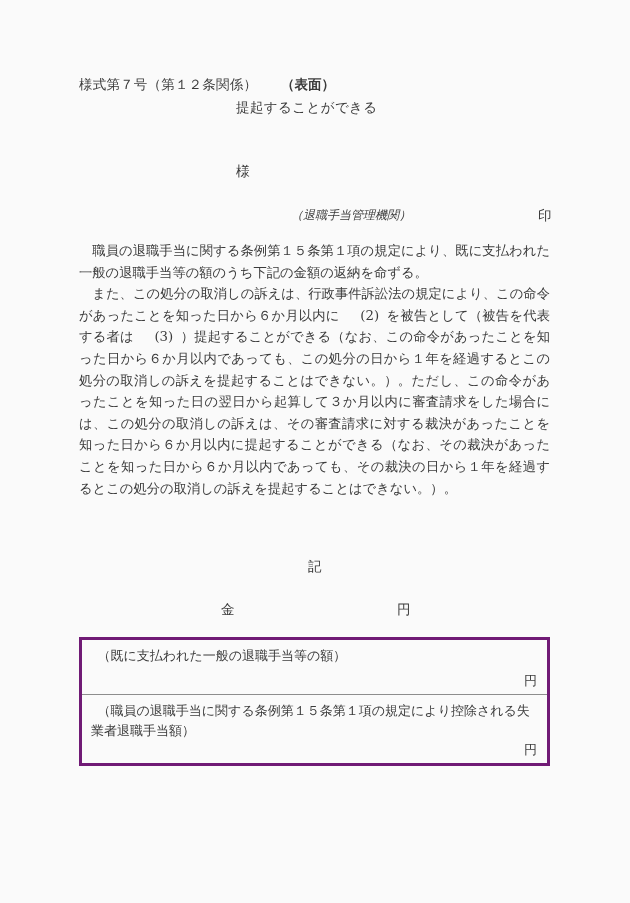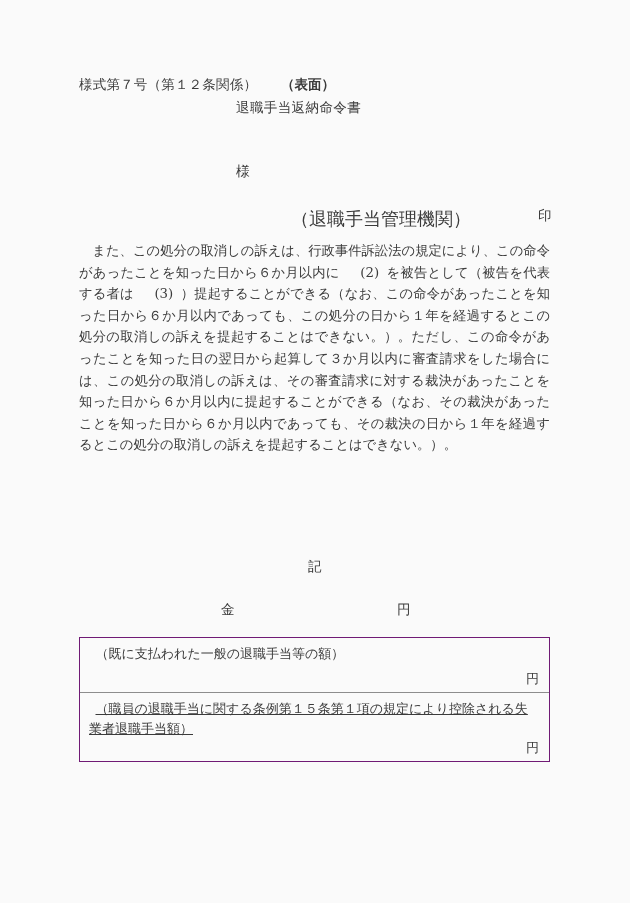--- a/index.html
+++ b/index.html
@@ -49,21 +49,22 @@
   }
   .date-line span { display: inline-block; }
   .date-gap { width: 24px; }
 
   .addressee {
     left: 236px; top: 163px;
     font-size: 14px;
   }
   .issuer {
     left: 291px; top: 207px;
-    font-size: 18px;
+    font-size: 12px;
+    font-style: italic;
   }
   .seal {
     left: 538px; top: 207px;
     font-size: 13.5px;
   }
 
   
   .body-block {
     position: absolute;
     left: 79px;
@@ -97,31 +98,30 @@
     left: 397px; top: 601px;
     font-size: 13.5px;
   }
 
   
   .amount-table {
     position: absolute;
     left: 79px;
     top: 637px;
     width: 471px;
-    border: 1px solid #701a75;
+    border: 3px solid #701a75;
     box-sizing: border-box;
   }
   .amount-row {
     box-sizing: border-box;
     padding: 6px 9px 5px 9px;
     position: relative;
   }
   .amount-row + .amount-row {
     border-top: 1px solid #8d8d8d;
-    text-decoration: underline;
   }
   .row-1 { height: 54px; }
   .row-2 { height: 69px; }
   .row-label {
     font-size: 13px;
     line-height: 20px;
     text-indent: 0.5em;
     word-break: break-all;
   }
   .row-yen {
@@ -131,28 +131,29 @@
     font-size: 13px;
   }
 </style>
 </head>
 <body>
 
 <div class="page">
 
   <div class="abs form-no">様式第７号（第１２条関係）</div>
   <div class="abs side-label">（表面）</div>
-  <div class="abs doc-title">退職手当返納命令書</div>
+  <div class="abs doc-title">提起することができる</div>
 
 
   <div class="abs addressee">様</div>
   <div class="abs issuer">（退職手当管理機関）</div>
   <div class="abs seal">印</div>
 
   <div class="body-block">
+    <p class="para">職員の退職手当に関する条例第１５条第１項の規定により、既に支払われた一般の退職手当等の額のうち下記の金額の返納を命ずる。</p>
     <p class="para"><span>また、この処分の取消しの訴えは、行政事件訴訟法の規定により、この命令があったことを知った日から６か月以内に</span><span class="blank-ref">(2)</span><span>を被告として（被告を代表する者は</span><span class="blank-ref">(3)</span><span>）提起することができる（なお、この命令があったことを知った日から６か月以内であっても、この処分の日から１年を経過するとこの処分の取消しの訴えを提起することはできない。）。ただし、この命令があったことを知った日の翌日から起算して３か月以内に審査請求をした場合には、この処分の取消しの訴えは、その審査請求に対する裁決があったことを知った日から６か月以内に提起することができる（なお、その裁決があったことを知った日から６か月以内であっても、その裁決の日から１年を経過するとこの処分の取消しの訴えを提起することはできない。）。</span></p>
   </div>
 
   <div class="abs ki">記</div>
   <div class="abs amount-kin">金</div>
   <div class="abs amount-yen">円</div>
 
   <div class="amount-table">
     <div class="amount-row row-1">
       <div class="row-label">（既に支払われた一般の退職手当等の額）</div>

